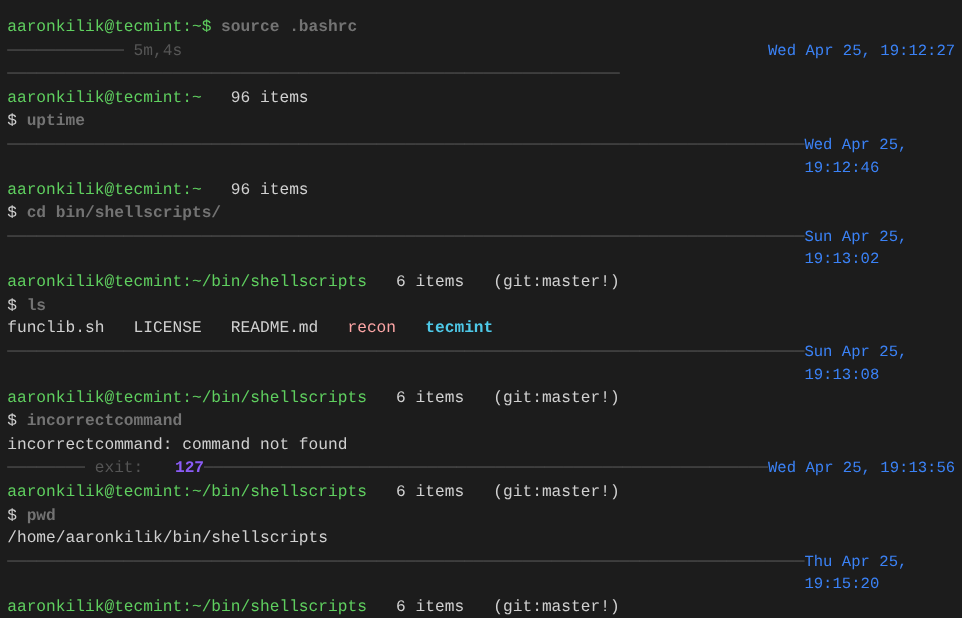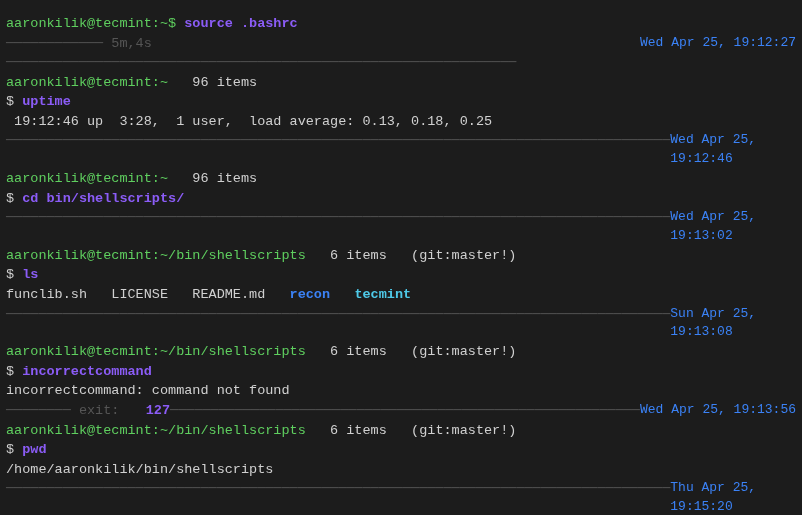--- a/index.html
+++ b/index.html
@@ -29,33 +29,33 @@
       font-size: 13px;
       margin-left: auto;
     }
     .prompt-user {
       color: #5fcf5f;
     }
     .prompt-symbol {
       color: #d0d0d0;
     }
     .cmd-text {
-      color: #8b5cf6;
+      color: #737373;
       font-weight: bold;
       font-family: Liberation Mono, monospace;
     }
     .white-text {
       color: #d0d0d0;
     }
     .git-info {
       color: #d0d0d0;
     }
     .recon-file {
-      color: #3b82f6;
-      font-weight: bold;
+      color: #fca5a5;
+      font-weight: normal;
       text-align: center;
     }
     .sysadmin-file {
       color: #4ec9e8;
       font-weight: bold;
     }
     .exit-code {
       color: #8b5cf6;
       font-weight: bold;
     }
@@ -86,40 +86,37 @@
   </div>
 
   <div class="line">
     <span class="prompt-user">aaronkilik@tecmint:~</span><span class="white-text">   96 items</span>
   </div>
 
   <div class="line">
     <span class="prompt-symbol">$ </span><span class="cmd-text">uptime</span>
   </div>
 
-  <div class="line">
-    <span class="white-text"> 19:12:46 up  3:28,  1 user,  load average: 0.13, 0.18, 0.25</span>
-  </div>
 
   <div class="sep-full">
     <span class="sep-dashes">──────────────────────────────────────────────────────────────────────────────────</span>
     <span class="timestamp">Wed Apr 25, 19:12:46</span>
   </div>
 
   <div class="line">
     <span class="prompt-user">aaronkilik@tecmint:~</span><span class="white-text">   96 items</span>
   </div>
 
   <div class="line">
     <span class="prompt-symbol">$ </span><span class="cmd-text">cd bin/shellscripts/</span>
   </div>
 
   <div class="sep-full">
     <span class="sep-dashes">──────────────────────────────────────────────────────────────────────────────────</span>
-    <span class="timestamp">Wed Apr 25, 19:13:02</span>
+    <span class="timestamp">Sun Apr 25, 19:13:02</span>
   </div>
 
   <div class="line">
     <span class="prompt-user">aaronkilik@tecmint:~/bin/shellscripts</span><span class="white-text">   6 items   </span><span class="git-info">(git:master!)</span>
   </div>
 
   <div class="line">
     <span class="prompt-symbol">$ </span><span class="cmd-text">ls</span>
   </div>
 

